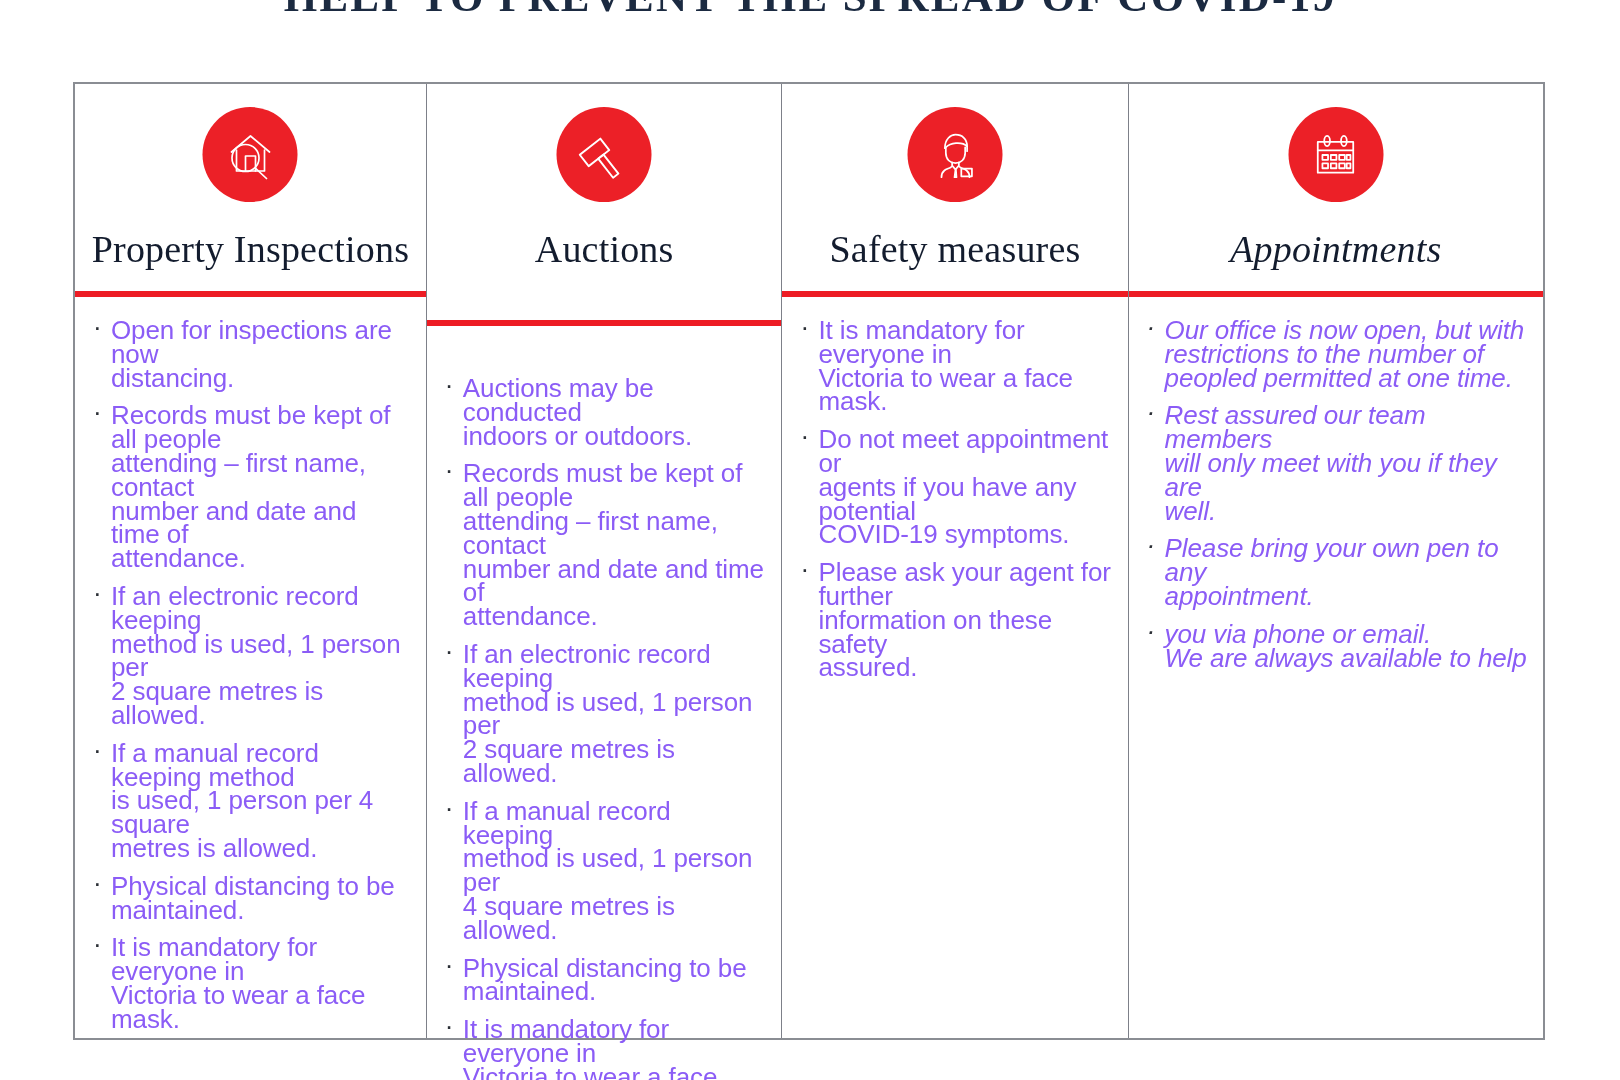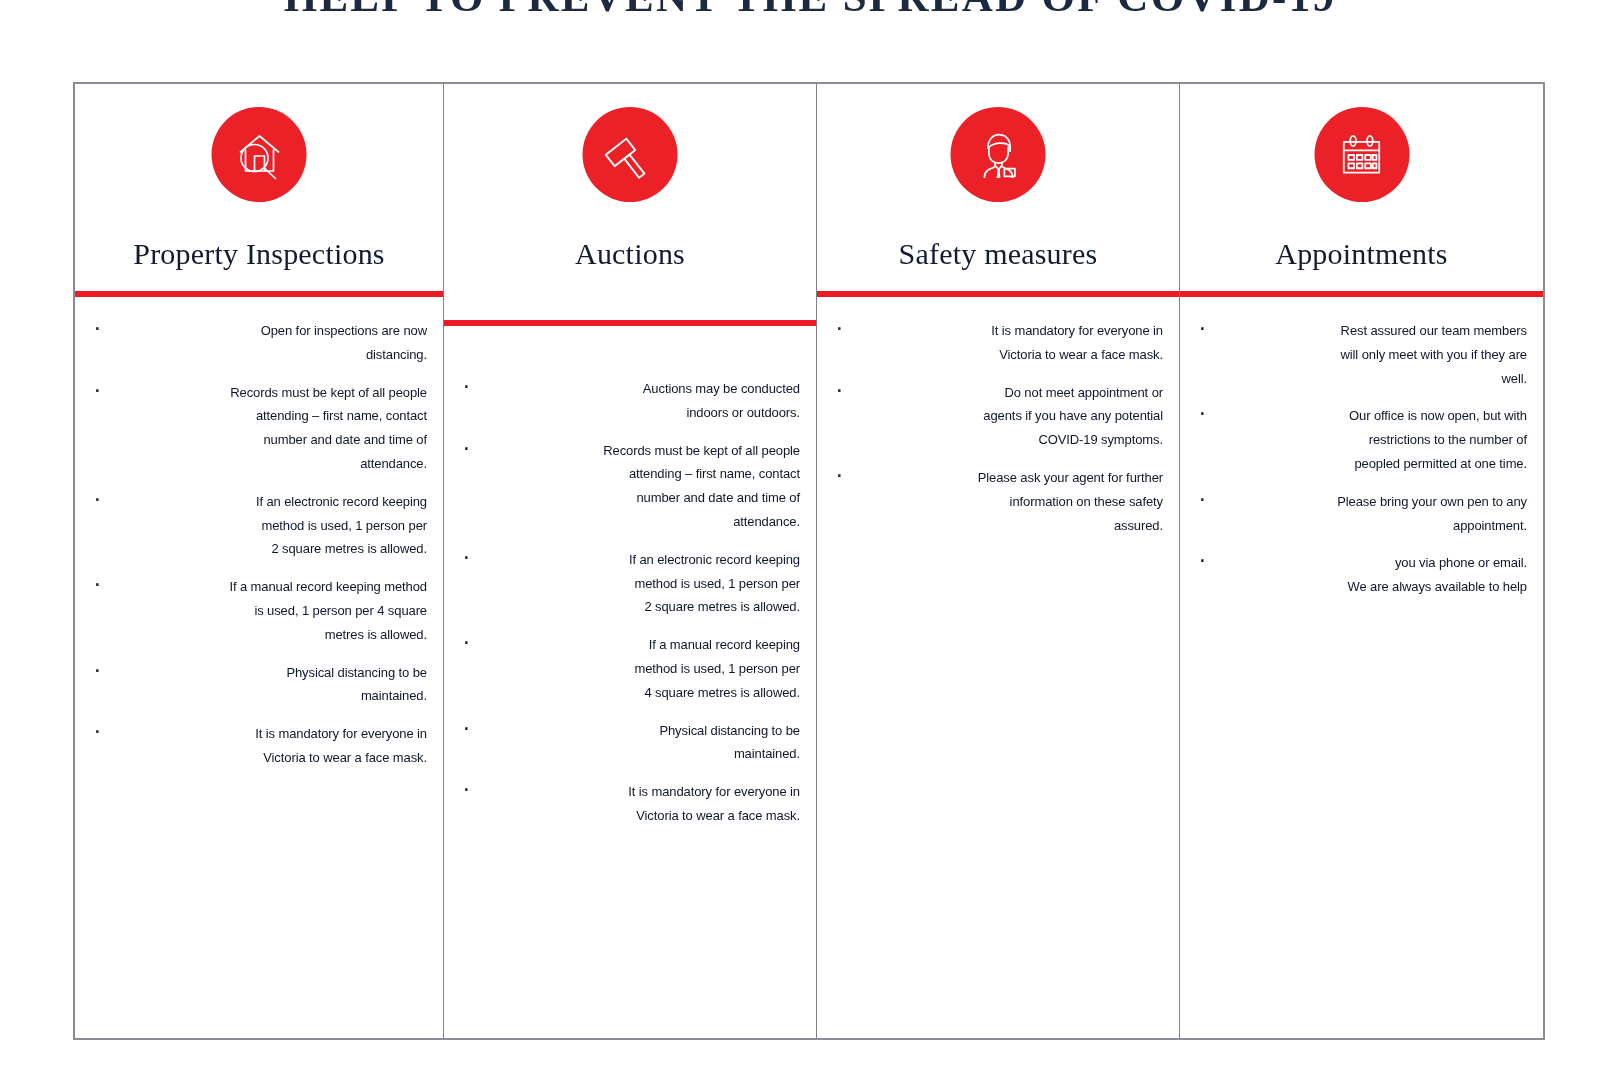--- a/index.html
+++ b/index.html
@@ -55,21 +55,21 @@
     box-sizing: border-box;
     border-right: 1.5px solid #7d8089;
     display: flex;
     flex-direction: column;
   }
   .col:last-child { border-right: none; }
 
   .col-1 { width: 369px; }
   .col-2 { width: 373px; gap: 29px; }
   .col-3 { width: 363px; }
-  .col-4 { flex: 1 1 auto; }
+  .col-4 { flex: 1 1 auto; font-style: italic; }
 
   
   .col-head {
     height: 207px;
     position: relative;
     flex: 0 0 auto;
   }
 
   .icon-badge {
     position: absolute;
@@ -86,21 +86,21 @@
   }
   .icon-badge svg { display: block; }
 
   .col-title {
     position: absolute;
     bottom: 20px;
     left: 0;
     width: 100%;
     text-align: center;
     font-family: "Liberation Serif", "DejaVu Serif", serif;
-    font-size: 30px;
+    font-size: 38px;
     font-weight: 400;
     color: #131c2e;
     letter-spacing: 0.2px;
   }
 
   .red-rule {
     height: 6px;
     background: #ed1c24;
     flex: 0 0 auto;
   }
@@ -115,25 +115,24 @@
   ul.points {
     list-style: none;
     margin: 0;
     padding: 0;
   }
   ul.points li {
     position: relative;
     padding-left: 22px;
     margin-bottom: 14px;
     font-family: "Liberation Sans", sans-serif;
-    font-size: 13px;
+    font-size: 26px;
     line-height: 23.8px;
-    color: #0f172a;
+    color: #8b5cf6;
     letter-spacing: -0.1px;
-    text-align: right;
   }
   ul.points li::before {
     content: "\00B7";
     position: absolute;
     left: 4px;
     top: -3px;
     font-size: 26px;
     line-height: 23.8px;
     color: #2b2f36;
   }
@@ -297,30 +296,30 @@
             <rect x="34" y="39" width="6" height="5.2"></rect>
             <rect x="42" y="39" width="4" height="5.2"></rect>
           </svg>
         </div>
         <div class="col-title">Appointments</div>
       </div>
       <div class="red-rule"></div>
       <div class="col-body">
         <ul class="points">
           <li>
+            <span class="ln">Our office is now open, but with</span>
+            <span class="ln">restrictions to the number of</span>
+            <span class="ln">peopled permitted at one time.</span>
+          </li>
+          <li>
             <span class="ln">Rest assured our team members</span>
             <span class="ln">will only meet with you if they are</span>
             <span class="ln">well.</span>
           </li>
           <li>
-            <span class="ln">Our office is now open, but with</span>
-            <span class="ln">restrictions to the number of</span>
-            <span class="ln">peopled permitted at one time.</span>
-          </li>
-          <li>
             <span class="ln">Please bring your own pen to any</span>
             <span class="ln">appointment.</span>
           </li>
           <li>
             <span class="ln">you via phone or email.</span>
             <span class="ln">We are always available to help</span>
           </li>
         </ul>
       </div>
     </div>

